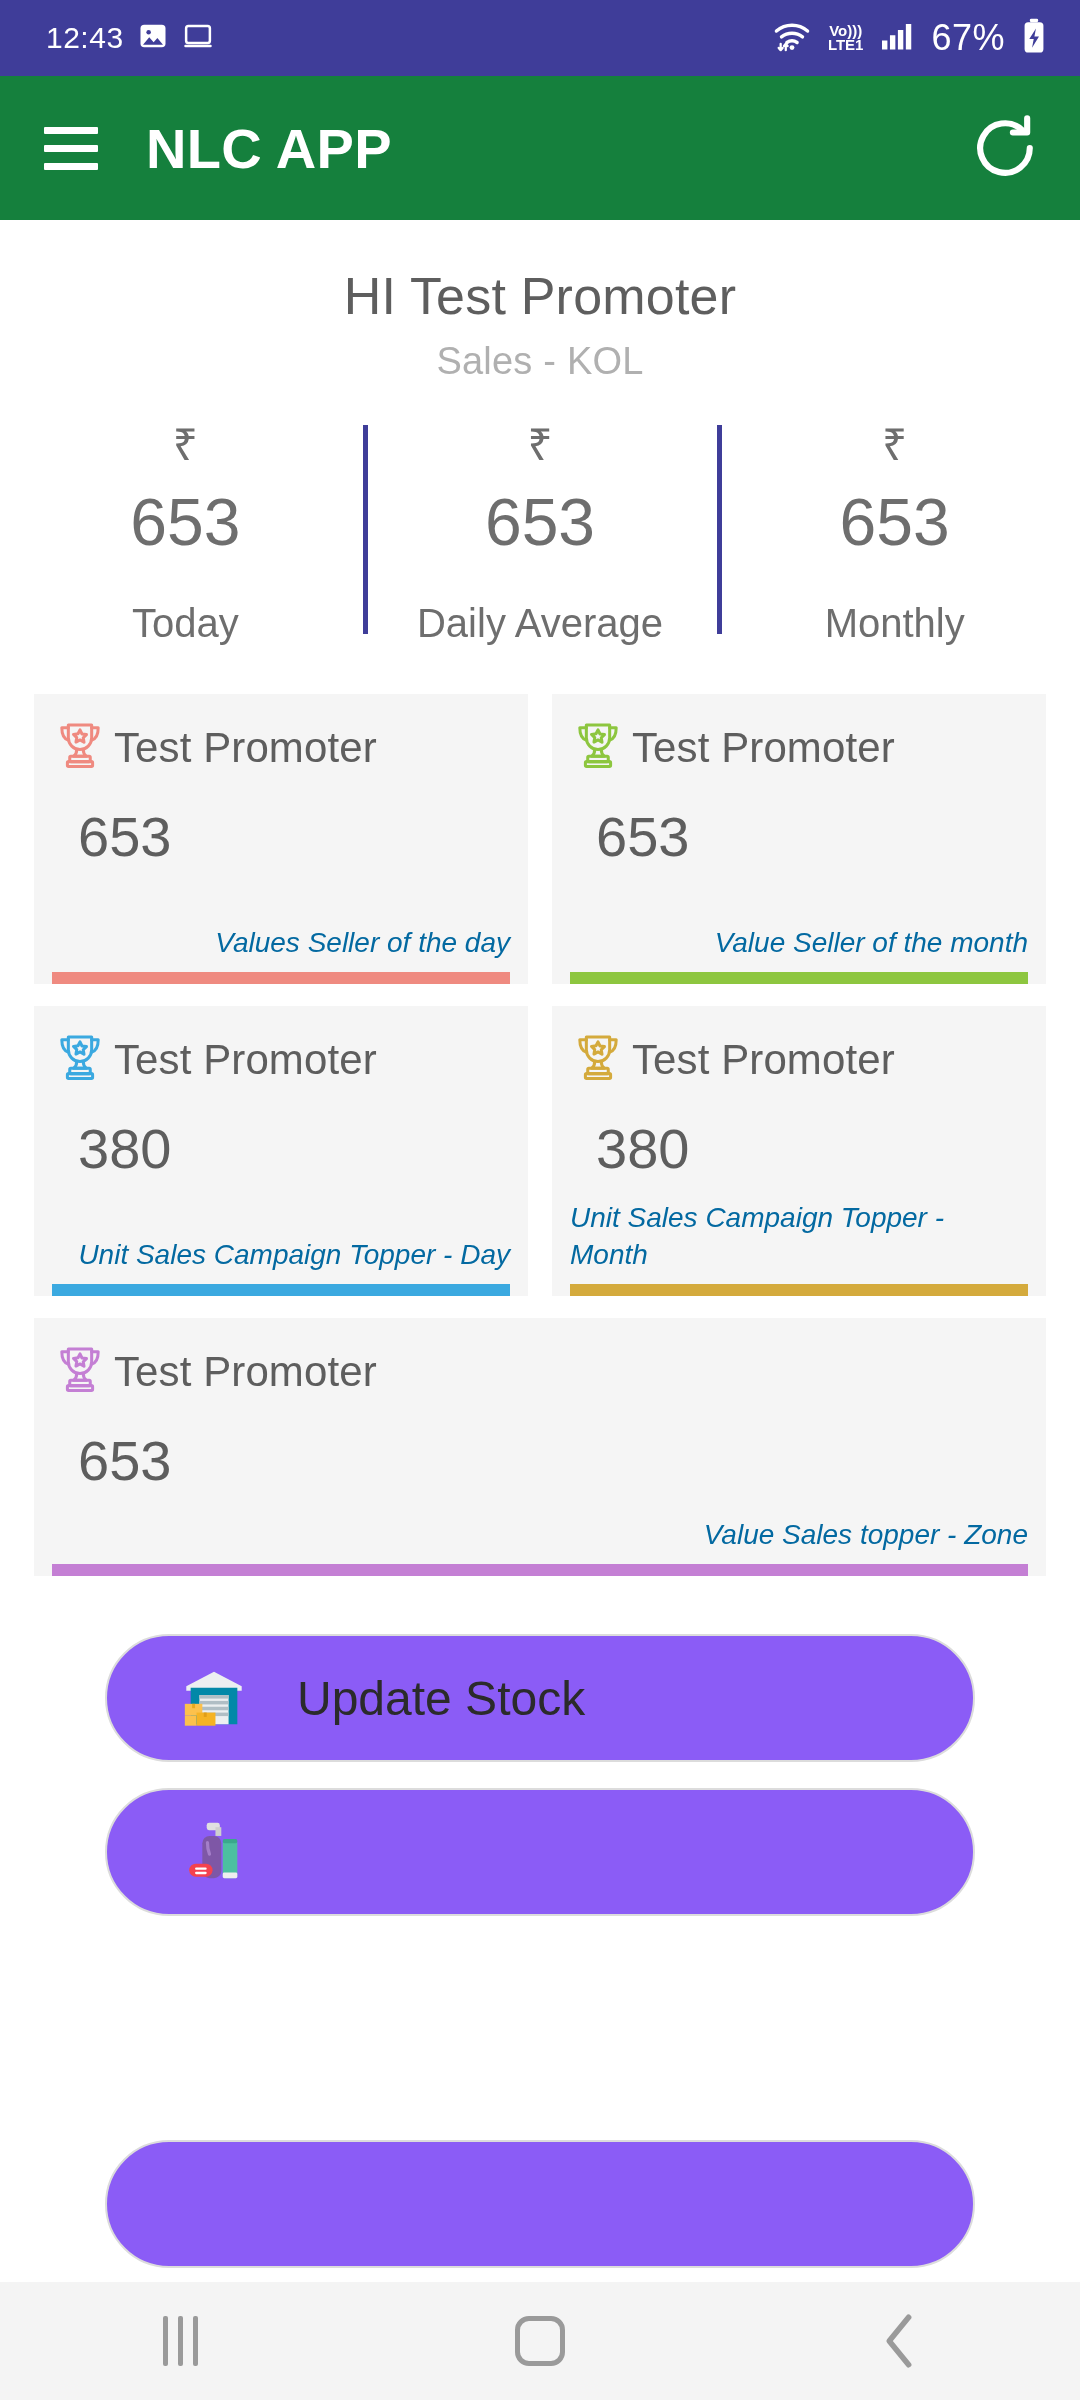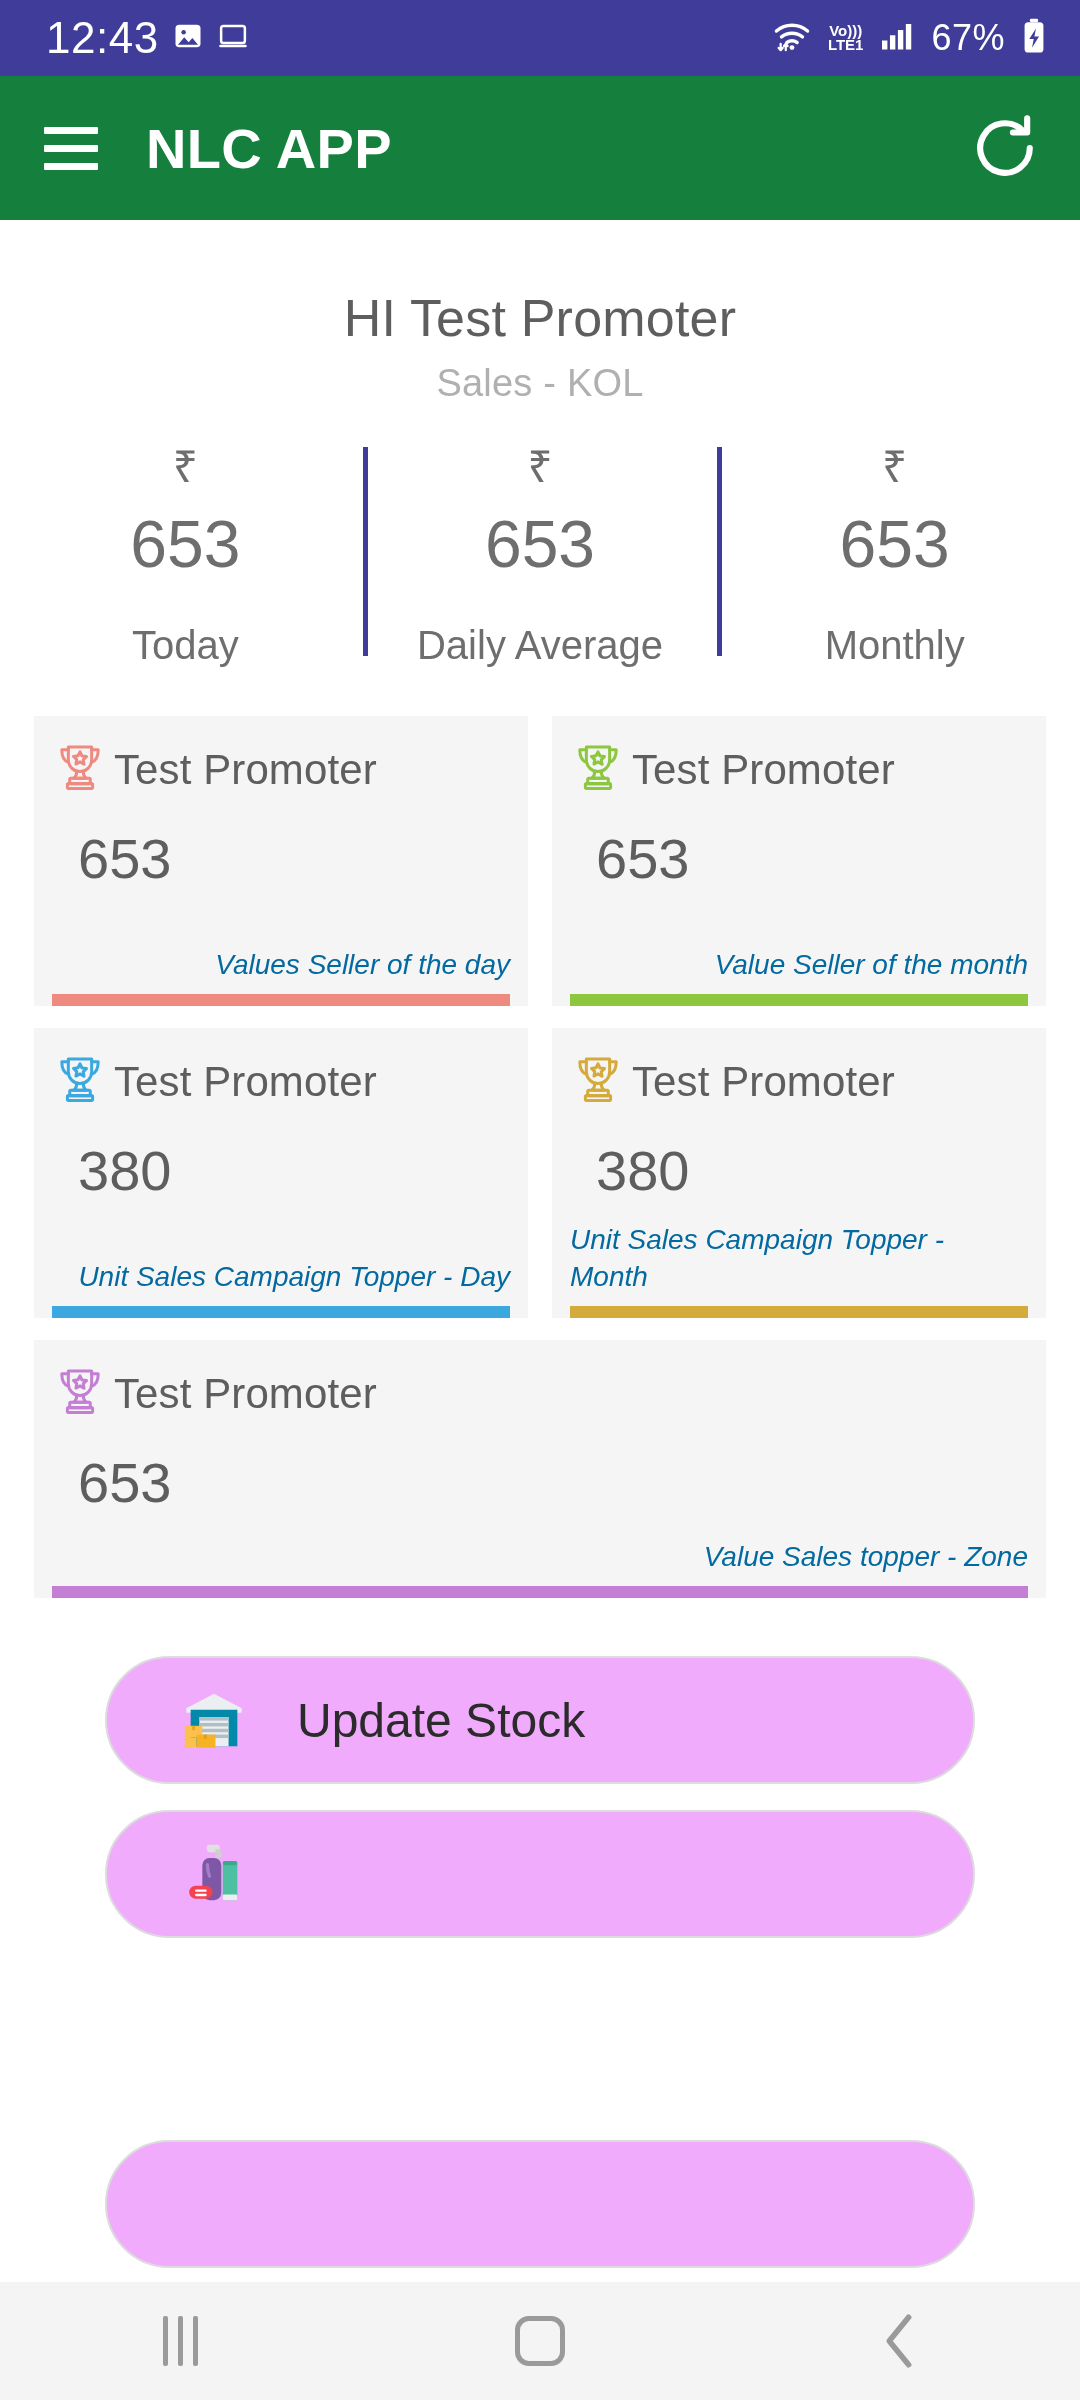--- a/index.html
+++ b/index.html
@@ -11,41 +11,41 @@
     position:relative;
   }
 
   
   .statusbar{
     height:76px; background:#3f3d99; color:#fff;
     display:flex; align-items:center; justify-content:space-between;
     padding:0 34px 0 46px;
   }
   .sb-left{ display:flex; align-items:center; gap:14px; }
-  .sb-clock{ font-size:44px; letter-spacing:.5px; font-weight:400; }
+  .sb-clock{ font-size:30px; letter-spacing:.5px; font-weight:400; }
   .sb-right{ display:flex; align-items:center; gap:17px; }
   .sb-pct{ font-size:36px; font-weight:500; letter-spacing:.5px; }
   .volte{ display:flex; flex-direction:column; align-items:center;
           line-height:.92; font-size:15px; font-weight:700; }
 
   
   .appbar{
     height:144px; background:#15803d; color:#fff;
     display:flex; align-items:center; padding:0 40px 0 44px;
   }
   .hamburger{ width:54px; display:flex; flex-direction:column; gap:11px; cursor:pointer; }
   .hamburger i{ display:block; height:7px; background:#fff; border-radius:1px; }
   .app-title{ font-size:56px; font-weight:700; margin-left:48px; letter-spacing:.3px; }
   .refresh-btn{ margin-left:auto; cursor:pointer; display:flex; }
 
   
   .content{ background:#fff; }
   .greeting{
     text-align:center; font-size:52px; color:#5e5e5e;
-    padding-top:68px; letter-spacing:.2px;
+    padding-top:46px; letter-spacing:.2px;
   }
   .zone{
     text-align:center; font-size:38px; color:#b0b0b0;
     margin-top:14px; letter-spacing:.2px;
   }
 
   
   .stats{ display:flex; margin-top:36px; padding:0 8px; }
   .stat{ flex:1; text-align:center; position:relative; padding:0 10px; }
   .stat + .stat::before{
@@ -72,21 +72,21 @@
     margin-top:auto; font-size:28px; font-style:italic; color:#0369a1;
     text-align:right; padding-bottom:10px; line-height:1.35;
   }
   .ac-bar{ height:12px; width:100%; }
   .trophy{ flex:0 0 auto; }
 
   
   .actions{ padding:0 105px; margin-top:58px; }
   .action-btn{
     height:128px; border:2px solid #dcdcdc; border-radius:64px;
-    background:#f0abfc; display:flex; align-items:center;
+    background:#8b5cf6; display:flex; align-items:center;
     padding-left:72px; gap:48px; margin-bottom:26px; cursor:pointer;
   }
   .action-label{ font-size:48px; color:#2b2b2b; font-weight:400; }
   .action-icon{ width:70px; height:70px; flex:0 0 70px; }
   .action-btn.clipped{ height:128px; margin-bottom:0; }
 
   
   .navbar{
     position:absolute; left:0; bottom:0; width:1080px; height:118px;
     background:#f4f4f4; display:flex; align-items:center;

